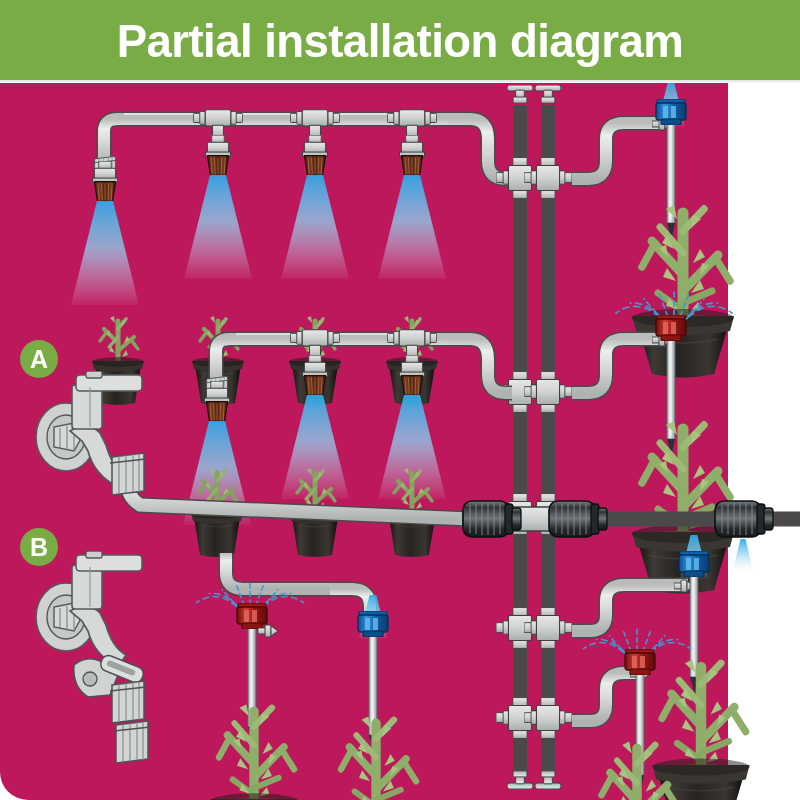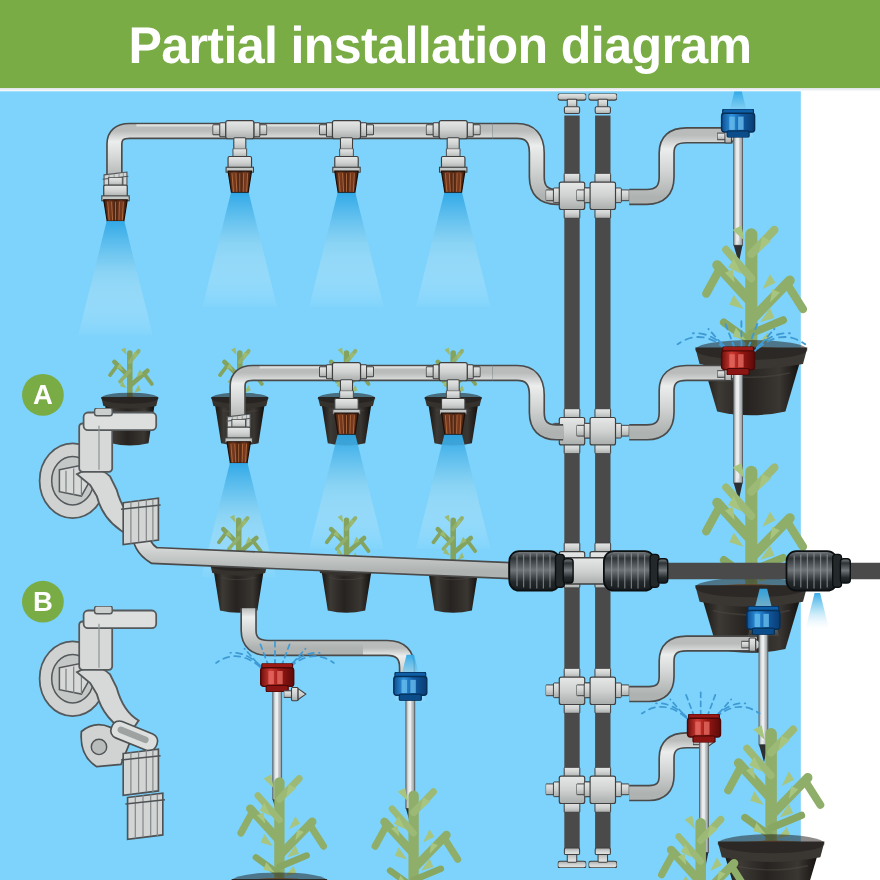--- a/index.html
+++ b/index.html
@@ -1,17 +1,17 @@
 <!DOCTYPE html>
 <html><head>
 <meta charset="utf-8">
 <style>
   html,body{margin:0;padding:0;background:#fff;}
   body{width:800px;height:800px;overflow:hidden;font-family:"Liberation Sans",sans-serif;}
-  #page{position:relative;width:728px;height:800px;background:#7dd3fc;}
+  #page{position:relative;width:728px;height:800px;background:#be185d;border-radius:28px;}
 
   
   #banner{
     position:absolute;left:0;top:0;width:800px;height:80px;
     background:#7aac46;
     display:flex;align-items:center;justify-content:center;
   }
   #banner-title{
     color:#ffffff;
     font-family:"Liberation Sans",sans-serif;

